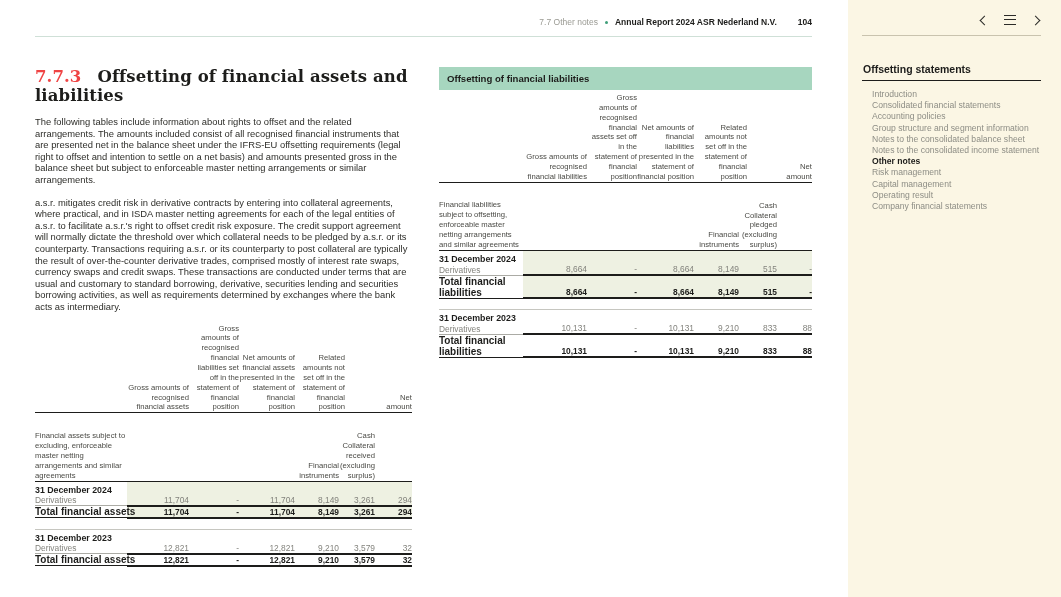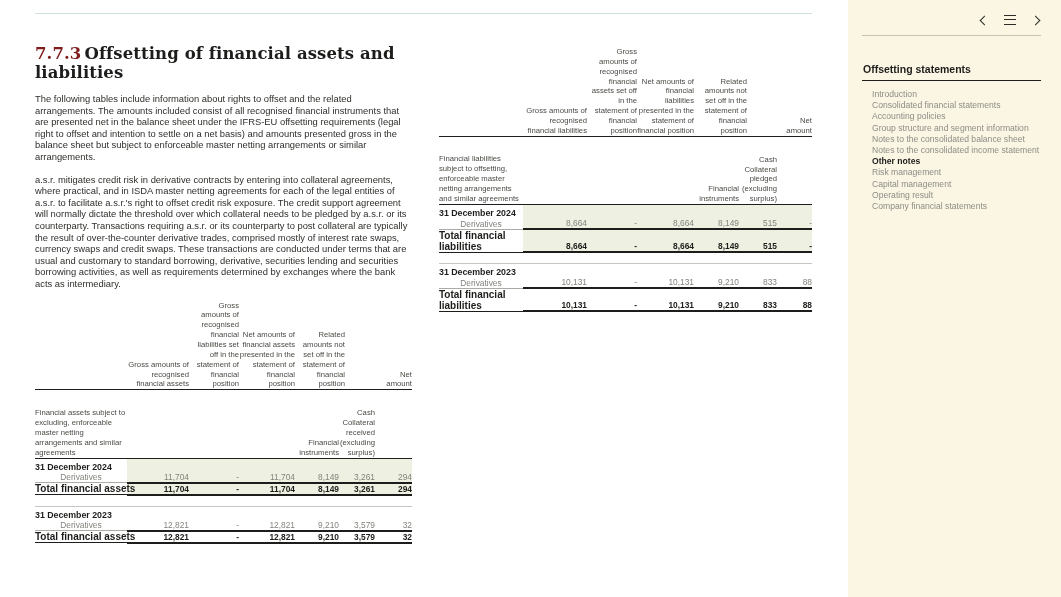--- a/index.html
+++ b/index.html
@@ -14,21 +14,21 @@
   .page-header .report-title{color:#1d1d1b;font-weight:bold;}
   .page-header .page-num{color:#1d1d1b;font-weight:bold;margin-left:14px;}
   .header-rule{border:none;border-top:1px solid #cfe0d7;margin:0;}
 
   .columns{display:flex;gap:27px;margin-top:30px;align-items:flex-start;}
   .col-left{width:377px;flex:0 0 auto;}
   .col-right{width:373px;flex:0 0 auto;}
 
   h1.heading{margin:0 0 11px 0;font-family:"DejaVu Serif","Liberation Serif",serif;
              font-size:16.5px;font-weight:bold;color:#1d1d1b;letter-spacing:.1px;}
-  h1.heading .h-num{color:#7f1d1d;margin-right:3px;}
+  h1.heading .h-num{color:#ef4444;margin-right:16px;}
   .body-par{font-size:9.4px;line-height:11.6px;color:#2e2e2a;margin:0 0 11px 0;}
 
   
   .table-block{margin-top:4px;}
   .table-title{background:#a7d6bf;color:#1d1d1b;font-weight:bold;font-size:9.6px;
                padding:6px 8px 6px 8px;}
   table.fin{width:100%;border-collapse:collapse;table-layout:fixed;margin-top:3px;}
   table.fin td{padding:0;vertical-align:bottom;}
   .assets col.c0{width:92px;}  .assets col.c1{width:62px;} .assets col.c2{width:50px;}
   .assets col.c3{width:56px;}  .assets col.c4{width:44px;} .assets col.c5{width:36px;}
@@ -45,21 +45,21 @@
             vertical-align:top;padding:4px 8px 3px 0;}
   tr.sub td.h{padding-top:18px;}
 
   tr.period td{border-top:1.5px solid #1d1d1b;}
   tr.period.p23 td{border-top:1px solid #c6c6c0;}
   td.plbl{font-weight:bold;font-size:8.8px;color:#1d1d1b;padding:3px 0 2px 0;vertical-align:middle;}
   tr.period td.fill{height:13px;}
 
   td.v{font-size:8.4px;text-align:right;padding:2.5px 0 2.5px 4px;vertical-align:middle;}
   tr.drow td.v, td.dlbl{color:#83837d;}
-  td.dlbl{font-size:8.4px;text-align:center;padding:2.5px 0;}
+  td.dlbl{font-size:8.4px;text-align:left;padding:2.5px 0;}
   tr.drow td.dlbl{border-bottom:1px solid #ababa5;}
   tr.drow td.v{border-bottom:2px solid #1d1d1b;}
   tr.trow td{font-weight:bold;color:#1d1d1b;}
   td.tlbl{font-size:10px;text-align:left;padding:3px 0;}
   tr.trow td.tlbl{border-bottom:1.5px solid #1d1d1b;}
   tr.trow td.v{border-bottom:2px solid #1d1d1b;}
   td.nowrap{white-space:nowrap;}
   .g{background:#eef1e2;}
   tr.spacer td{height:10px;border:none;}
 
@@ -82,20 +82,26 @@
   ul.sb-list li{font-size:8.6px;line-height:11.2px;color:#8d8d85;cursor:pointer;white-space:nowrap;}
   ul.sb-list li.active{color:#1d1d1b;font-weight:bold;}
 </style>
 </head>
 <body>
 
 <div class="page">
 
   <div class="main">
 
+    <div class="page-header">
+      <span>7.7 Other notes</span>
+      <span class="dot"></span>
+      <span class="report-title">Annual Report 2024 ASR Nederland N.V.</span>
+      <span class="page-num">104</span>
+    </div>
     <hr class="header-rule">
 
     <div class="columns">
 
       <div class="col-left">
         <h1 class="heading"><span class="h-num">7.7.3</span><span>Offsetting of financial assets and liabilities</span></h1>
         <p class="body-par">The following tables include information about rights to offset and the related arrangements. The amounts included consist of all recognised financial instruments that are presented net in the balance sheet under the IFRS-EU offsetting requirements (legal right to offset and intention to settle on a net basis) and amounts presented gross in the balance sheet but subject to enforceable master netting arrangements or similar arrangements.</p>
         <p class="body-par">a.s.r. mitigates credit risk in derivative contracts by entering into collateral agreements, where practical, and in ISDA master netting agreements for each of the legal entities of a.s.r. to facilitate a.s.r.'s right to offset credit risk exposure. The credit support agreement will normally dictate the threshold over which collateral needs to be pledged by a.s.r. or its counterparty. Transactions requiring a.s.r. or its counterparty to post collateral are typically the result of over-the-counter derivative trades, comprised mostly of interest rate swaps, currency swaps and credit swaps. These transactions are conducted under terms that are usual and customary to standard borrowing, derivative, securities lending and securities borrowing activities, as well as requirements determined by exchanges where the bank acts as intermediary.</p>
 
         <div class="table-block">
@@ -175,20 +181,21 @@
                 <td class="v">32</td>
               </tr>
             </tbody>
           </table>
         </div>
       </div>
 
       <div class="col-right">
 
         <div class="table-block" style="margin-top:0;">
+          <div class="table-title">Offsetting of financial liabilities</div>
           <table class="fin liabs">
             <colgroup>
                 <col class="c0">
                 <col class="c1">
                 <col class="c2">
                 <col class="c3">
                 <col class="c4">
                 <col class="c5">
                 <col class="c6">
               </colgroup>

